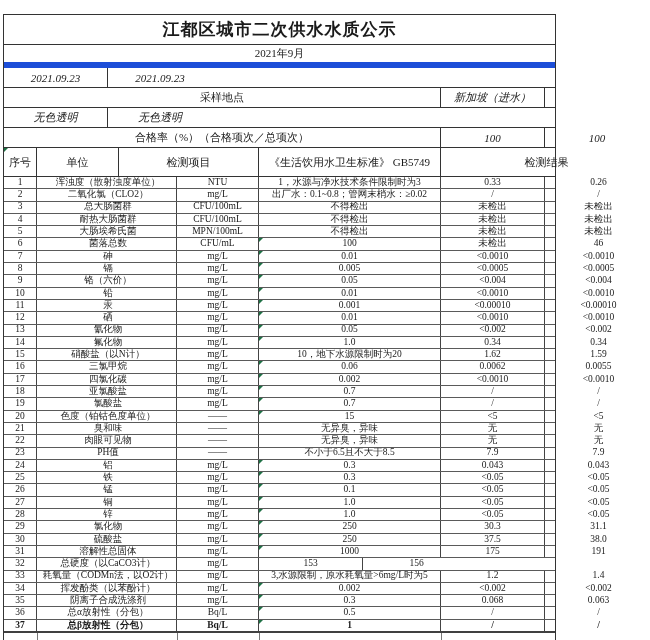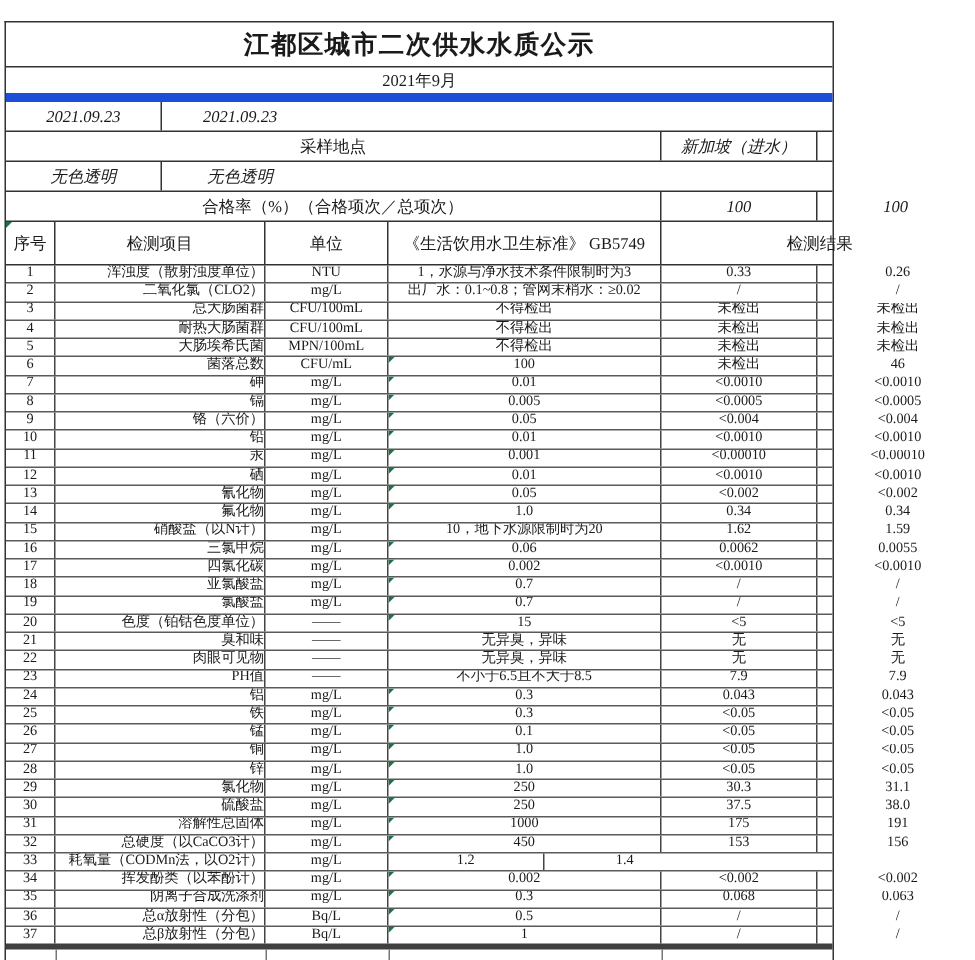--- a/index.html
+++ b/index.html
@@ -47,27 +47,27 @@
   .c2{flex:0 0 82px;}
   .c3{flex:0 0 182px;}
   .c4{flex:0 0 104px;}
   .c5{flex:0 0 107px;border-right:none !important;}
   .cres{flex:0 0 211px;border-right:none;}
   .tbody{height:456px;display:flex;flex-direction:column;}
   .data-row{
     flex:1 1 auto;display:flex;border-bottom:1px solid #5a5a5a;
     font-size:9.5px;box-sizing:border-box;
   }
-  .data-row:last-child{border-bottom:4px solid #404040;}
+  .data-row:last-child{border-bottom:2px solid #404040;font-weight:bold;}
   .td{
     position:relative;display:flex;align-items:center;justify-content:center;
     border-right:1px solid #444;box-sizing:border-box;
     white-space:nowrap;overflow:hidden;line-height:1;
   }
-  .td.item{justify-content:flex-end;padding-left:3px;}
+  .td.item{justify-content:center;padding-left:3px;}
   .tri{
     position:absolute;left:0;top:0;width:0;height:0;
     border-top:4px solid var(--flag,#1e7145);
     border-right:4px solid transparent;
   }
   .stub{position:relative;height:11px;border-top:none;}
   .stub .vline{position:absolute;top:0;width:1px;height:11px;background:#777;}
 </style>
 </head>
 <body>
@@ -96,25 +96,25 @@
         <div class="info-v1">100</div>
         <div class="info-v2">100</div>
       </div>
     </div>
 
   <div class="row thead">
     <div class="th c0">
       <span class="tri"></span>
       <span>序号</span>
     </div>
+    <div class="th c2">
+      <span>单位</span>
+    </div>
     <div class="th c1">
       <span>检测项目</span>
-    </div>
-    <div class="th c2">
-      <span>单位</span>
     </div>
     <div class="th c3">
       <span>《生活饮用水卫生标准》 GB5749</span>
     </div>
     <div class="th cres">
       <span>检测结果</span>
     </div>
   </div>
 
   <div class="tbody" id="tbody">
@@ -763,40 +763,39 @@
       <div class="data-row">
         <div class="td c0">
           <span>32</span>
         </div>
         <div class="td c1 item">
           <span>总硬度（以CaCO3计）</span>
         </div>
         <div class="td c2">
           <span>mg/L</span>
         </div>
-        <div class="td c3">
-          <span class="tri"></span>
-          <span>450</span>
-        </div>
         <div class="td c4">
           <span>153</span>
         </div>
         <div class="td c5">
           <span>156</span>
         </div>
       </div>
       <div class="data-row">
         <div class="td c0">
           <span>33</span>
         </div>
         <div class="td c1 item">
           <span>耗氧量（CODMn法，以O2计）</span>
         </div>
         <div class="td c2">
           <span>mg/L</span>
+        </div>
+        <div class="td c3">
+          <span>3,水源限制，原水耗氧量&gt;6mg/L时为5</span>
         </div>
         <div class="td c4">
           <span>1.2</span>
         </div>
         <div class="td c5">
           <span>1.4</span>
         </div>
       </div>
       <div class="data-row">
         <div class="td c0">

